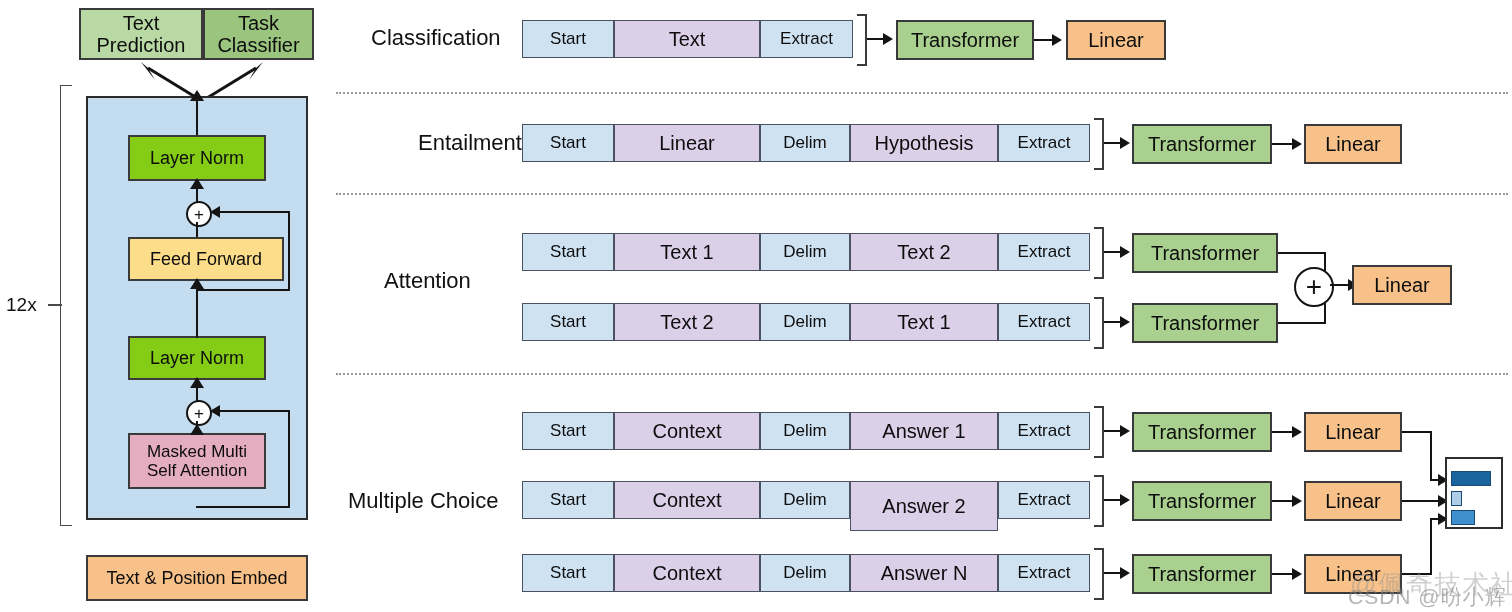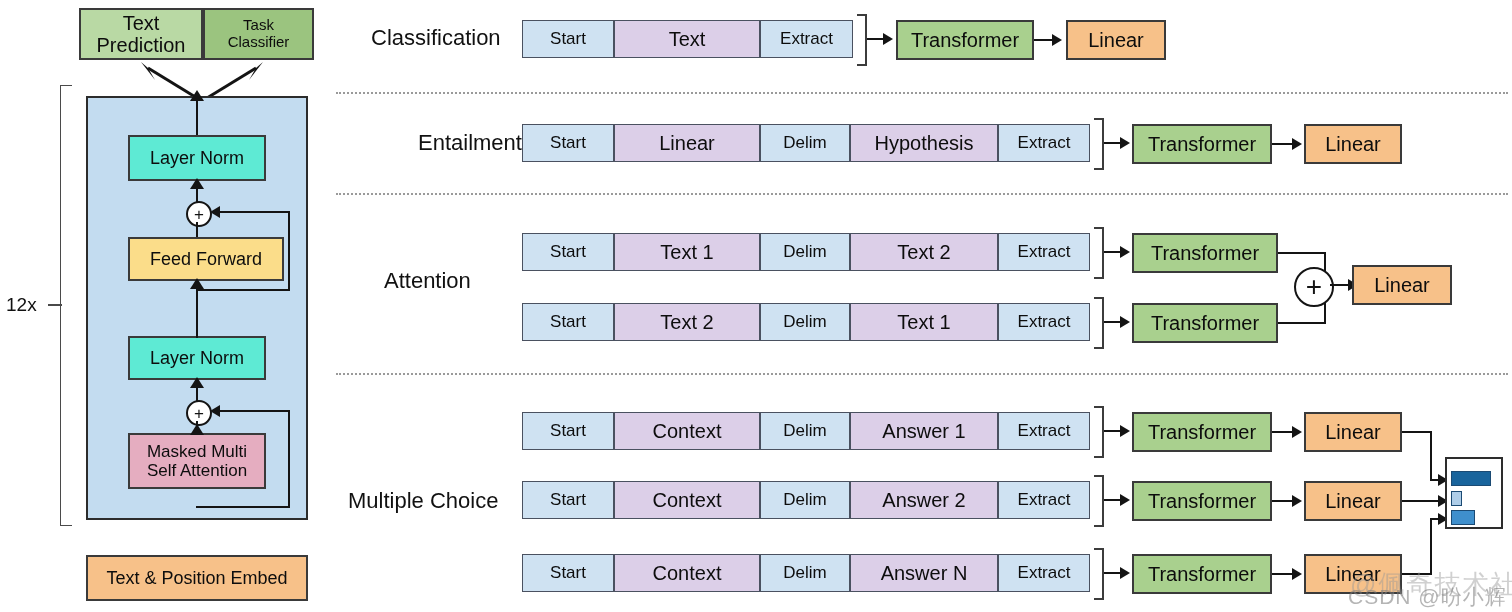--- a/index.html
+++ b/index.html
@@ -17,21 +17,21 @@
     border:2px solid #3a3a3a;
     display:flex;align-items:center;justify-content:center;
     text-align:center;
     line-height:1.12;
     white-space:pre-line;
     color:#0d0d0d;
   }
   .green-l{background:#b9d9a4;}
   .green-d{background:#9bc47f;}
   .green-tf{background:#a9d08e;}
-  .purple{background:#5eead4;}
+  .purple{background:#84cc16;}
   .yellow{background:#fbdd8a;}
   .pink{background:#e5adc0;}
   .orange{background:#f7c189;}
   .blueblk{background:#c3dcf0;border:2px solid #2c2c2c;}
   .tok-blue{background:#cfe2f2;}
   .tok-purple{background:#dccfe8;}
   .tok-border{border:1.5px solid #4a5160;}
 
   
   .ln{position:absolute;background:#141414;}
@@ -100,21 +100,21 @@
     white-space:nowrap;pointer-events:none;
   }
 </style>
 </head>
 <body>
 
 <div>
 
   <div class="node green-l" style="left:79px;top:8px;width:124px;height:52px;font-size:20px;">Text
 Prediction</div>
-  <div class="node green-d" style="left:203px;top:8px;width:111px;height:52px;font-size:15px;">Task
+  <div class="node green-d" style="left:203px;top:8px;width:111px;height:52px;font-size:20px;">Task
 Classifier</div>
 
   <div>
     <svg class="abs" style="left:110px;top:58px;width:200px;height:42px;overflow:visible;" viewBox="0 0 200 42">
       <g stroke="#141414" stroke-width="3" fill="none">
         <line x1="87" y1="40" x2="38" y2="10"></line>
         <line x1="97" y1="40" x2="146" y2="10"></line>
       </g>
       <polygon points="38,10 31,4 45,22" fill="#141414"></polygon>
       <polygon points="146,10 139,22 153,4" fill="#141414"></polygon>
@@ -268,21 +268,21 @@
   <div class="arrow-r" style="left:1120px;top:425px;"></div>
   <div class="node green-tf" style="left:1132px;top:412px;width:140px;height:40px;font-size:20px;">Transformer</div>
   <div class="ln lnh" style="left:1272px;top:431px;width:22px;"></div>
   <div class="arrow-r" style="left:1292px;top:426px;"></div>
   <div class="node orange" style="left:1304px;top:412px;width:98px;height:40px;font-size:20px;">Linear</div>
 
   <div>
     <div class="node tok-blue tok-border" style="left:522px;top:481px;width:92px;height:38px;font-size:17px;">Start</div>
     <div class="node tok-purple tok-border" style="left:614px;top:481px;width:146px;height:38px;font-size:20px;">Context</div>
     <div class="node tok-blue tok-border" style="left:760px;top:481px;width:90px;height:38px;font-size:17px;">Delim</div>
-    <div class="node tok-purple tok-border" style="left:850px;top:481px;width:148px;height:38px;font-size:20px;">Answer 2</div>
+    <div class="node tok-purple tok-border" style="left:850px;top:481px;width:148px;height:50px;font-size:20px;">Answer 2</div>
     <div class="node tok-blue tok-border" style="left:998px;top:481px;width:92px;height:38px;font-size:17px;">Extract</div>
   </div>
   <div class="bracket" style="left:1094px;top:475px;height:52px;"></div>
   <div class="ln lnh" style="left:1104px;top:499px;width:18px;"></div>
   <div class="arrow-r" style="left:1120px;top:494px;"></div>
   <div class="node green-tf" style="left:1132px;top:481px;width:140px;height:40px;font-size:20px;">Transformer</div>
   <div class="ln lnh" style="left:1272px;top:500px;width:22px;"></div>
   <div class="arrow-r" style="left:1292px;top:495px;"></div>
   <div class="node orange" style="left:1304px;top:481px;width:98px;height:40px;font-size:20px;">Linear</div>
 

